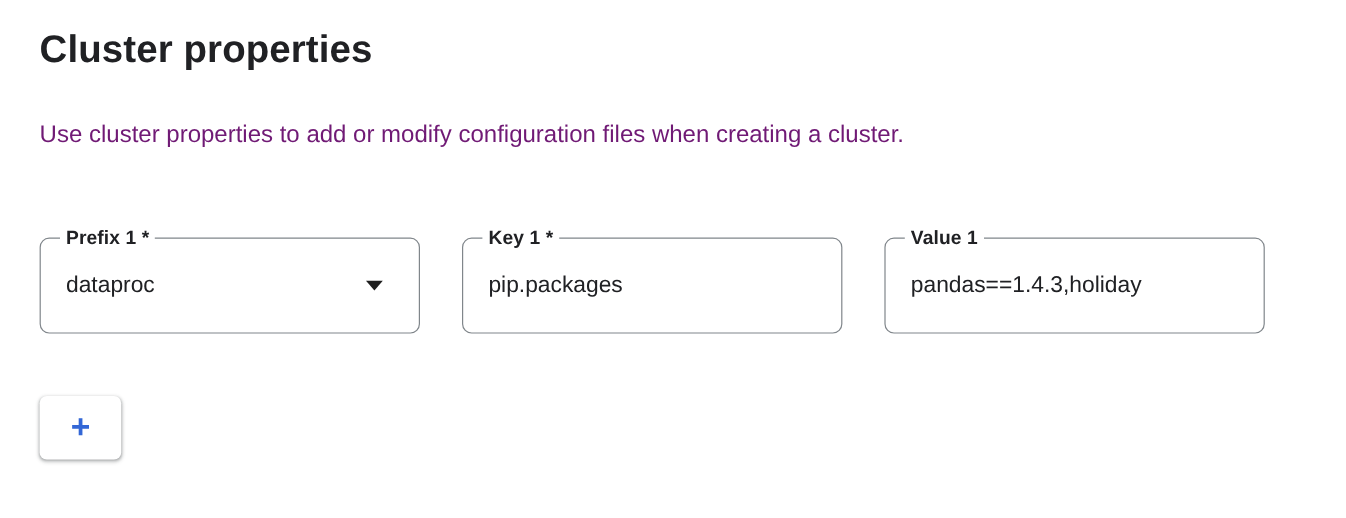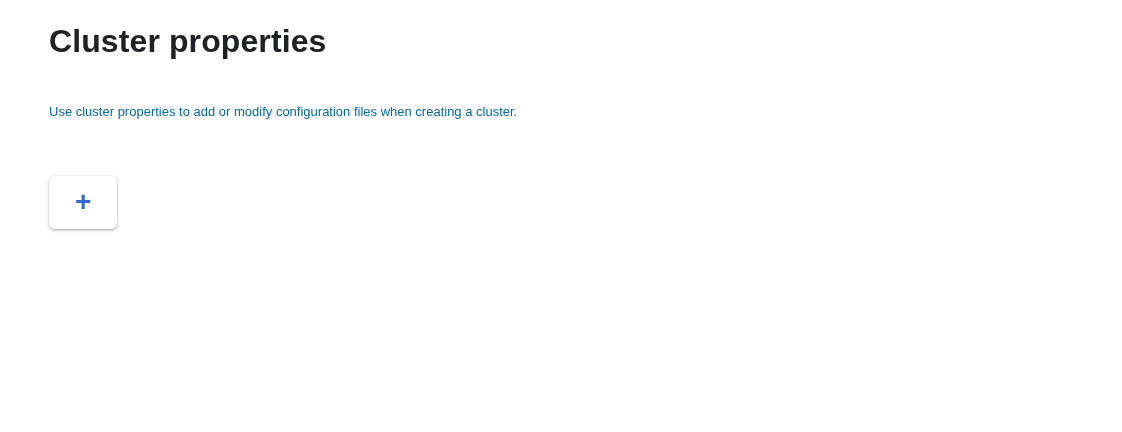--- a/index.html
+++ b/index.html
@@ -4,35 +4,35 @@
 <style>
   * { box-sizing: border-box; }
   html, body {
     margin: 0; padding: 0;
     width: 1122px; height: 432px;
     background: #ffffff;
     font-family: "Liberation Sans", sans-serif;
     color: #202124;
     overflow: hidden;
   }
-  .container { padding: 22px 0 0 33px; margin-left: 16px; }
+  .container { padding: 22px 0 0 33px; }
 
   .page-title {
     margin: 0;
     font-size: 32px;
     font-weight: 700;
     line-height: 38px;
     letter-spacing: 0.1px;
     color: #202124;
   }
   .page-desc {
     margin: 40px 0 0 0;
-    font-size: 13px;
+    font-size: 20px;
     line-height: 24px;
-    color: #0369a1;
+    color: #701a75;
   }
 
   .fields-row {
     display: flex;
     gap: 35px;
     margin-top: 74px;
   }
   .field {
     position: relative;
     width: 317px;
@@ -115,18 +115,37 @@
 </style>
 </head>
 <body>
 
 <div class="container">
 
   <h1 class="page-title">Cluster properties</h1>
 
   <p class="page-desc">Use cluster properties to add or modify configuration files when creating a cluster.</p>
 
+  <div class="fields-row">
+
+    <div class="field select-field">
+      <span class="field-label">Prefix 1 *</span>
+      <span class="field-value">dataproc</span>
+      <span class="caret"></span>
+    </div>
+
+    <div class="field">
+      <span class="field-label">Key 1 *</span>
+      <input class="field-input" type="text" value="pip.packages" style="">
+    </div>
+
+    <div class="field">
+      <span class="field-label">Value 1</span>
+      <input class="field-input" type="text" value="pandas==1.4.3,holiday" style="">
+    </div>
+
+  </div>
 
   <button class="add-btn" style="color: rgb(51, 103, 214);">
     <span class="plus-glyph">+</span>
   </button>
 
 </div>
 
 </body></html>

